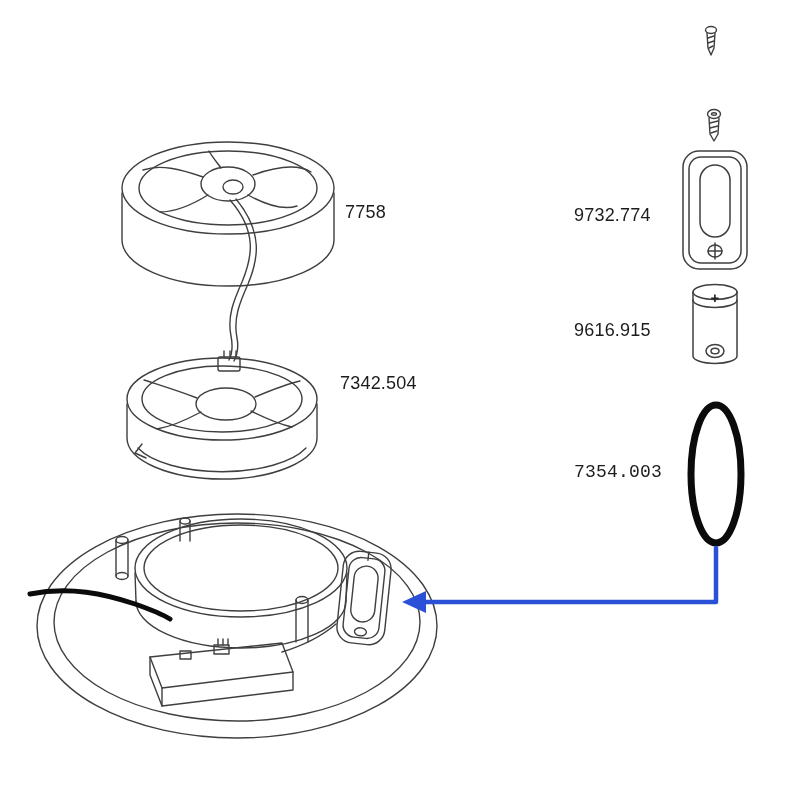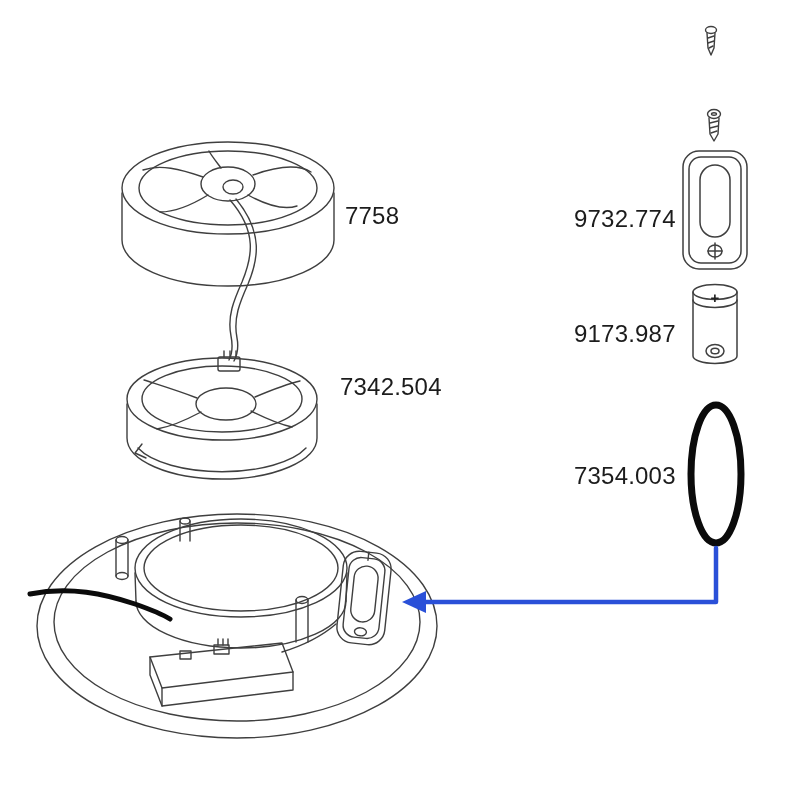--- a/index.html
+++ b/index.html
@@ -15,30 +15,30 @@
     background: #ffffff;
     overflow: hidden;
   }
   .art {
     position: absolute;
     left: 0;
     top: 0;
   }
   .part-label {
     position: absolute;
-    font-size: 24px;
+    font-size: 18px;
     color: #1c1c1c;
     letter-spacing: 0.2px;
     white-space: nowrap;
   }
   #label-7758      { left: 345px; top: 202px; }
   #label-7342-504  { left: 340px; top: 373px; }
   #label-7342-509  { left: 574px; top: 205px; }
   #label-7011-030  { left: 574px; top: 320px; }
-  #label-7354-003  { left: 574px; top: 462px; }
+  #label-7354-003  { left: 574px; top: 462px; font-family: Liberation Mono, monospace; }
 </style>
 </head>
 <body>
 
 <div class="canvas">
 
   <svg class="art" width="800" height="800" viewBox="0 0 800 800" fill="none" stroke-linecap="round" stroke-linejoin="round">
 
     <g stroke="#3f3f3f" stroke-width="1.4">
       <ellipse cx="228" cy="188" rx="106" ry="46"></ellipse>
@@ -154,17 +154,17 @@
       <polygon points="402,602 426,591 426,613" fill="#2a50d8" stroke="none"></polygon>
     </g>
   </svg>
 
   <div class="part-label" id="label-7758">7758</div>
 
   <div class="part-label" id="label-7342-504">7342.504</div>
 
   <div class="part-label" id="label-7342-509">9732.774</div>
 
-  <div class="part-label" id="label-7011-030">9173.987</div>
+  <div class="part-label" id="label-7011-030">9616.915</div>
 
   <div class="part-label" id="label-7354-003">7354.003</div>
 
 </div>
 
 </body></html>

